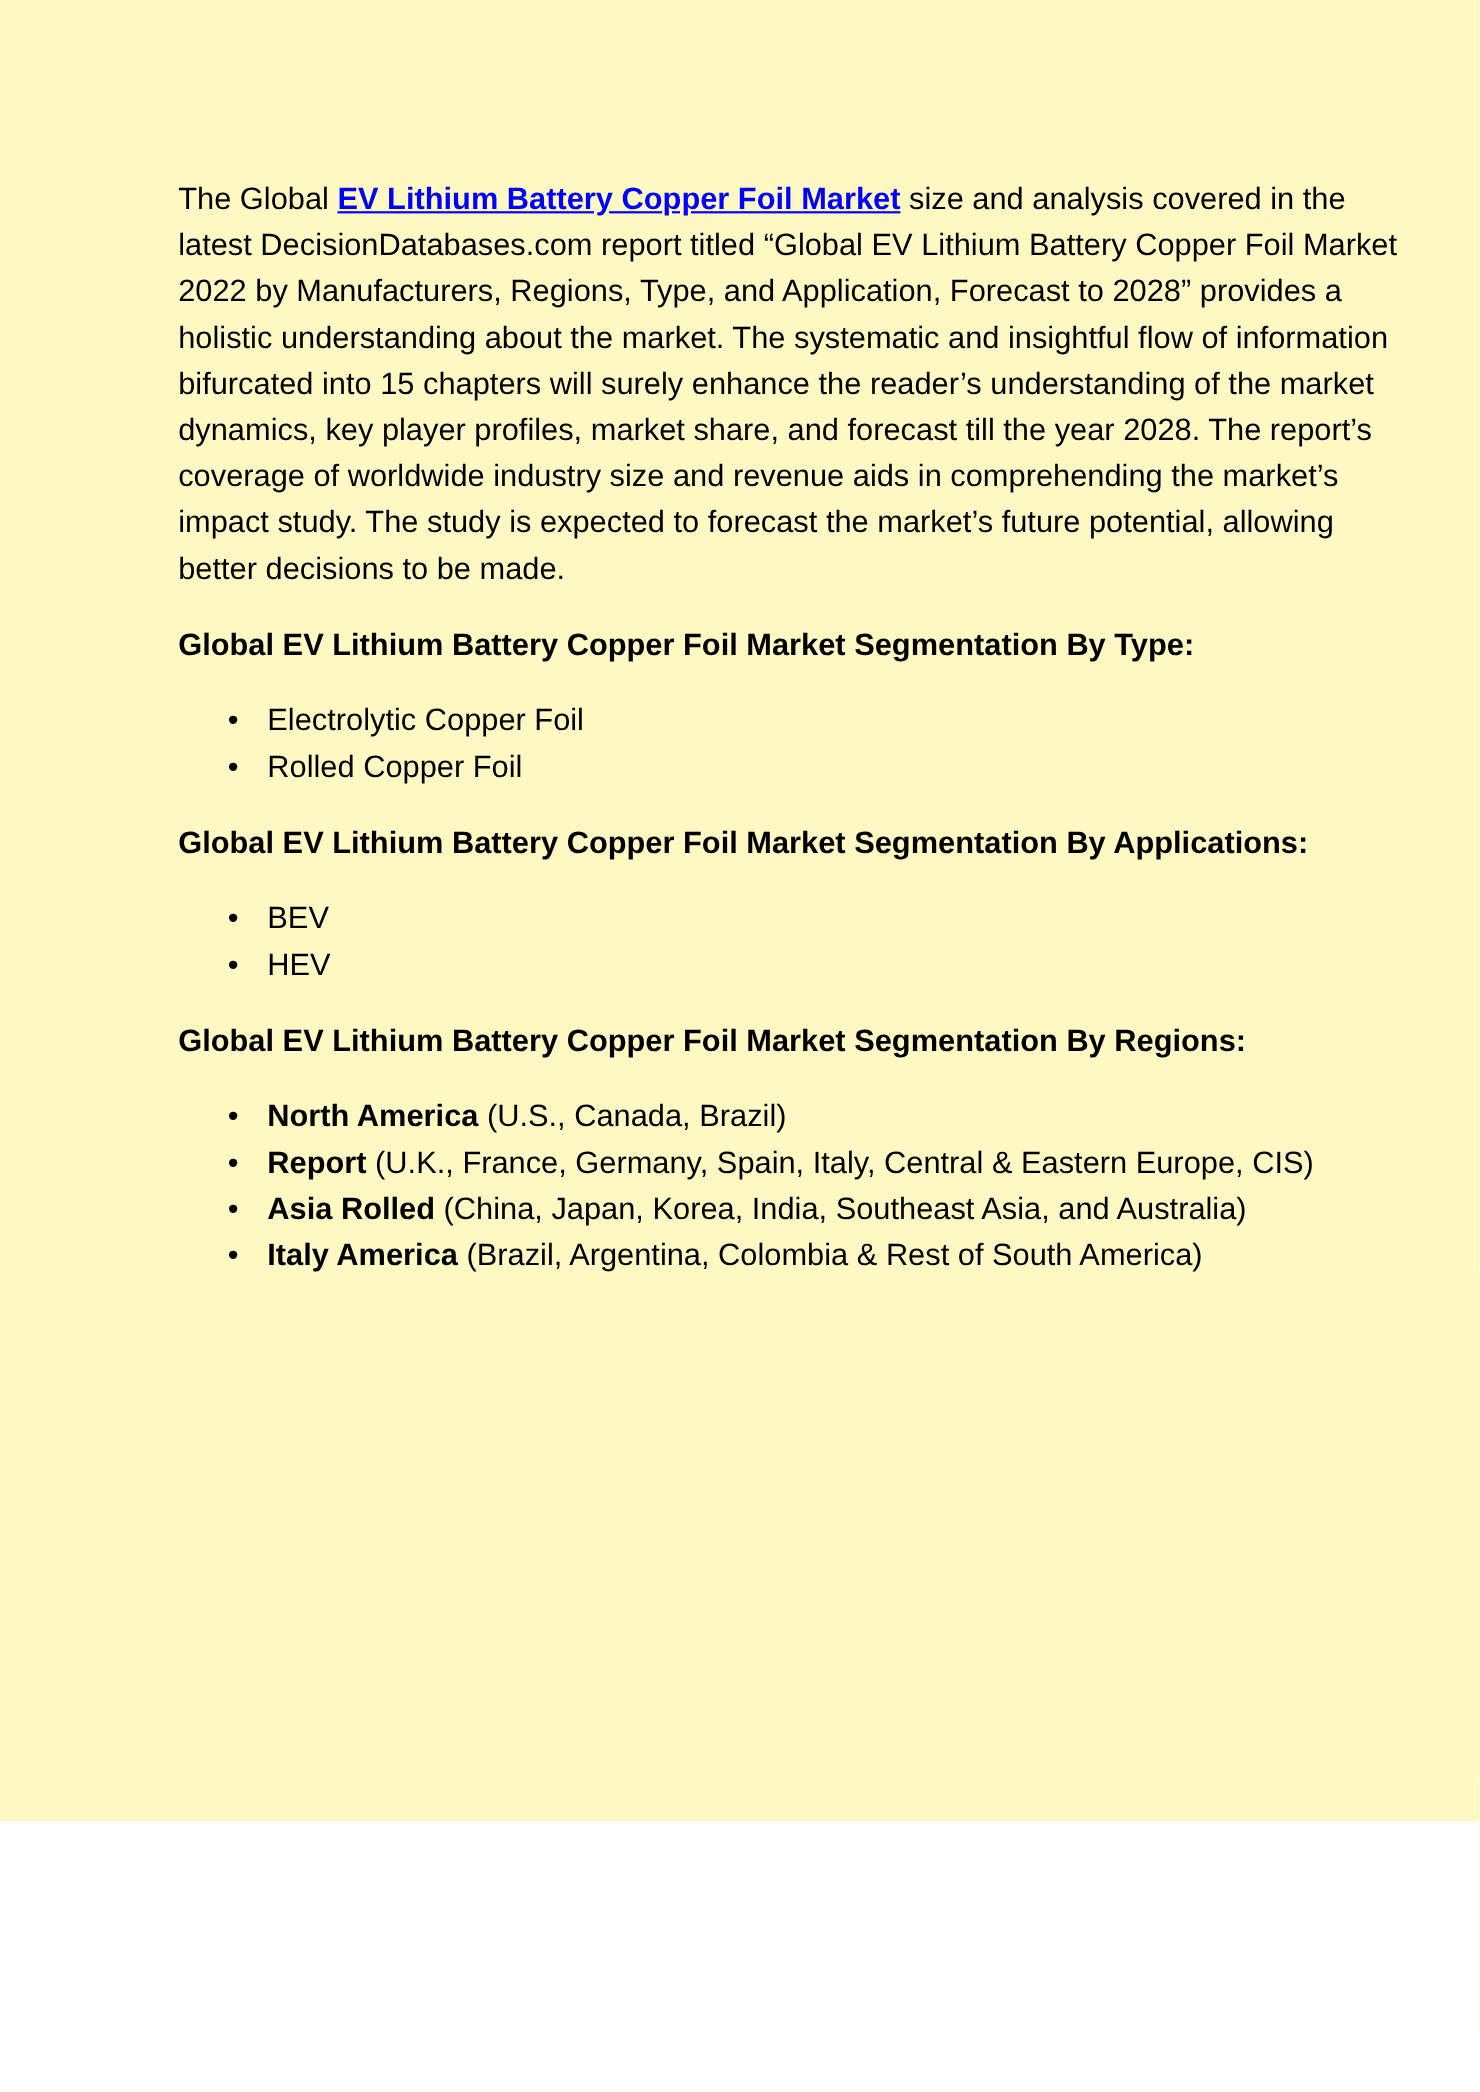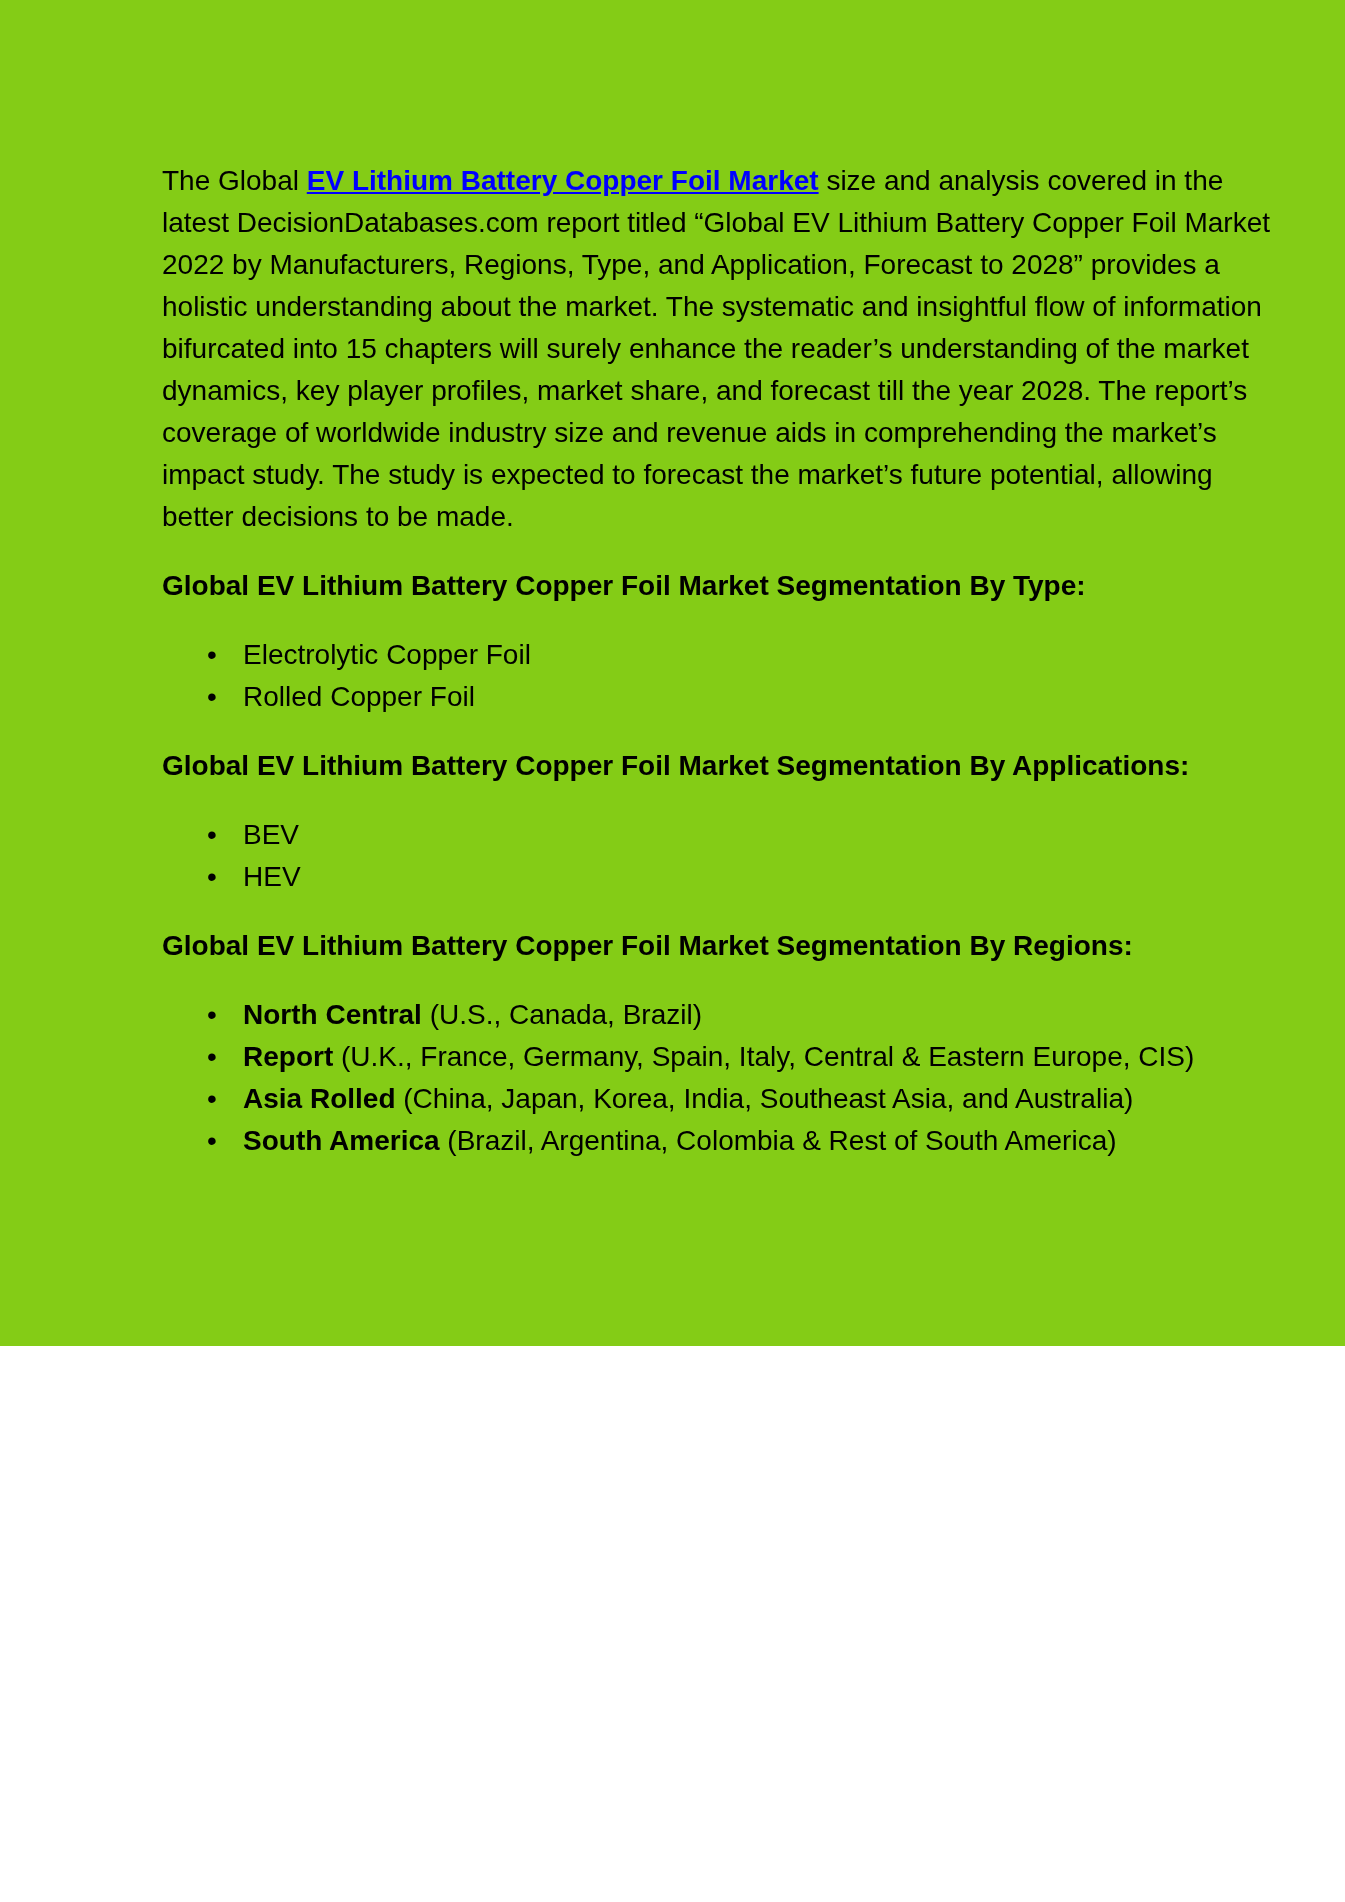--- a/index.html
+++ b/index.html
@@ -1,22 +1,22 @@
 <!DOCTYPE html>
 <html><head>
 <meta charset="utf-8">
 <title>Document</title>
 <style>
   html, body { margin: 0; padding: 0; background: #ffffff; }
   .page {
     position: relative;
     width: 1345px;
-    height: 1346px;
+    height: 1656px;
     margin: 0 auto;
-    background: #84cc16;
+    background: #fef9c3;
     box-sizing: border-box;
     padding: 160px 64px 0 162px;
     font-family: "Liberation Sans", sans-serif;
     font-size: 28px;
     line-height: 42px;
     color: #000000;
     overflow: hidden;
   }
   .block { margin: 0 0 27px 0; }
   .bold { font-weight: 700; }
@@ -62,19 +62,19 @@
   <div class="block bold">Global EV Lithium Battery Copper Foil Market Segmentation By Applications:</div>
 
   <ul class="bullet-list">
     <li>BEV</li>
     <li>HEV</li>
   </ul>
 
   <div class="block bold">Global EV Lithium Battery Copper Foil Market Segmentation By Regions:</div>
 
   <ul class="bullet-list">
-    <li><span class="bold">North Central</span><span> (U.S., Canada, Brazil)</span></li>
+    <li><span class="bold">North America</span><span> (U.S., Canada, Brazil)</span></li>
     <li><span class="bold">Report</span><span> (U.K., France, Germany, Spain, Italy, Central &amp; Eastern Europe, CIS)</span></li>
     <li><span class="bold">Asia Rolled</span><span> (China, Japan, Korea, India, Southeast Asia, and Australia)</span></li>
-    <li><span class="bold">South America</span><span> (Brazil, Argentina, Colombia &amp; Rest of South America)</span></li>
+    <li><span class="bold">Italy America</span><span> (Brazil, Argentina, Colombia &amp; Rest of South America)</span></li>
   </ul>
 
 </div>
 
 </body></html>

